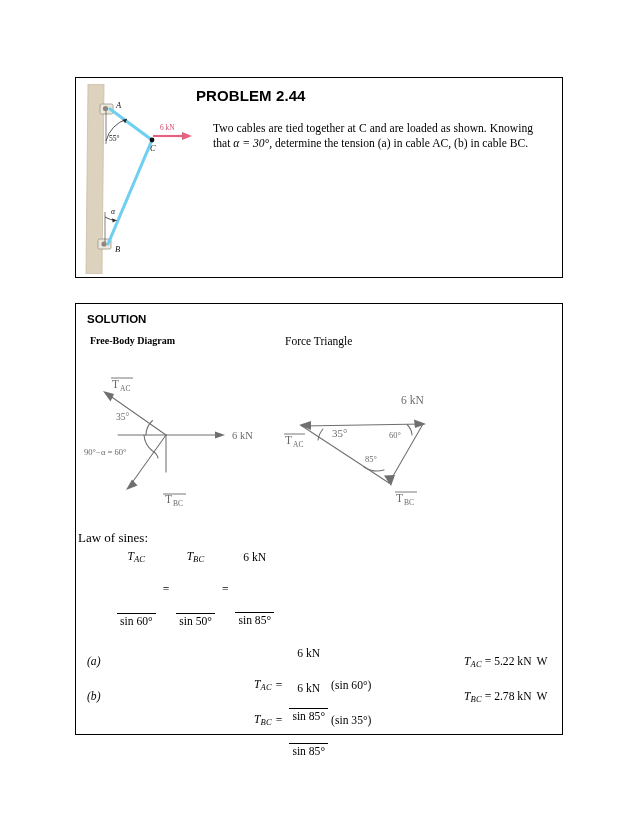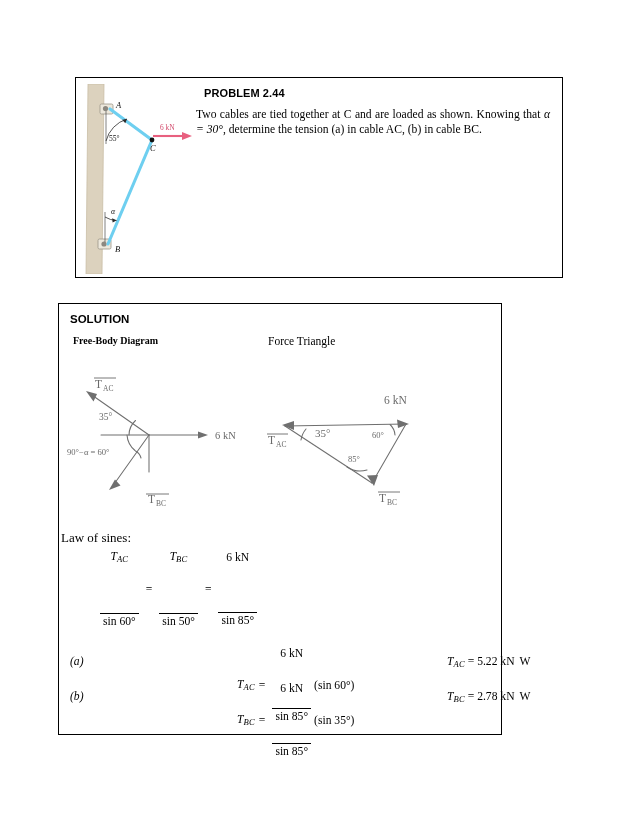--- a/index.html
+++ b/index.html
@@ -36,40 +36,40 @@
   }
   #problem-text-col {
     position: absolute;
     left: 120px;
     top: 9px;
     right: 10px;
   }
   #problem-title {
     font-family: "Liberation Sans", sans-serif;
     font-weight: bold;
-    font-size: 11px;
+    font-size: 15px;
     letter-spacing: 0.1px;
-    margin: 0 0 8px 8px;
+    margin: 0 0 8px 0;
   }
   #problem-statement {
     font-family: "Liberation Serif", serif;
     font-size: 11.6px;
     line-height: 1.33;
     text-align: justify;
-    margin: 0;
+    margin: 17px;
     padding-right: 2px;
   }
   .it { font-style: italic; }
 
   
   #solution-box {
     position: absolute;
-    left: 58px;
+    left: 75px;
     top: 303px;
-    width: 444px;
+    width: 488px;
     height: 432px;
     border: 1.4px solid #000;
     box-sizing: border-box;
     background: #fff;
   }
   #solution-title {
     position: absolute;
     left: 11px;
     top: 9px;
     font-family: "Liberation Sans", sans-serif;

